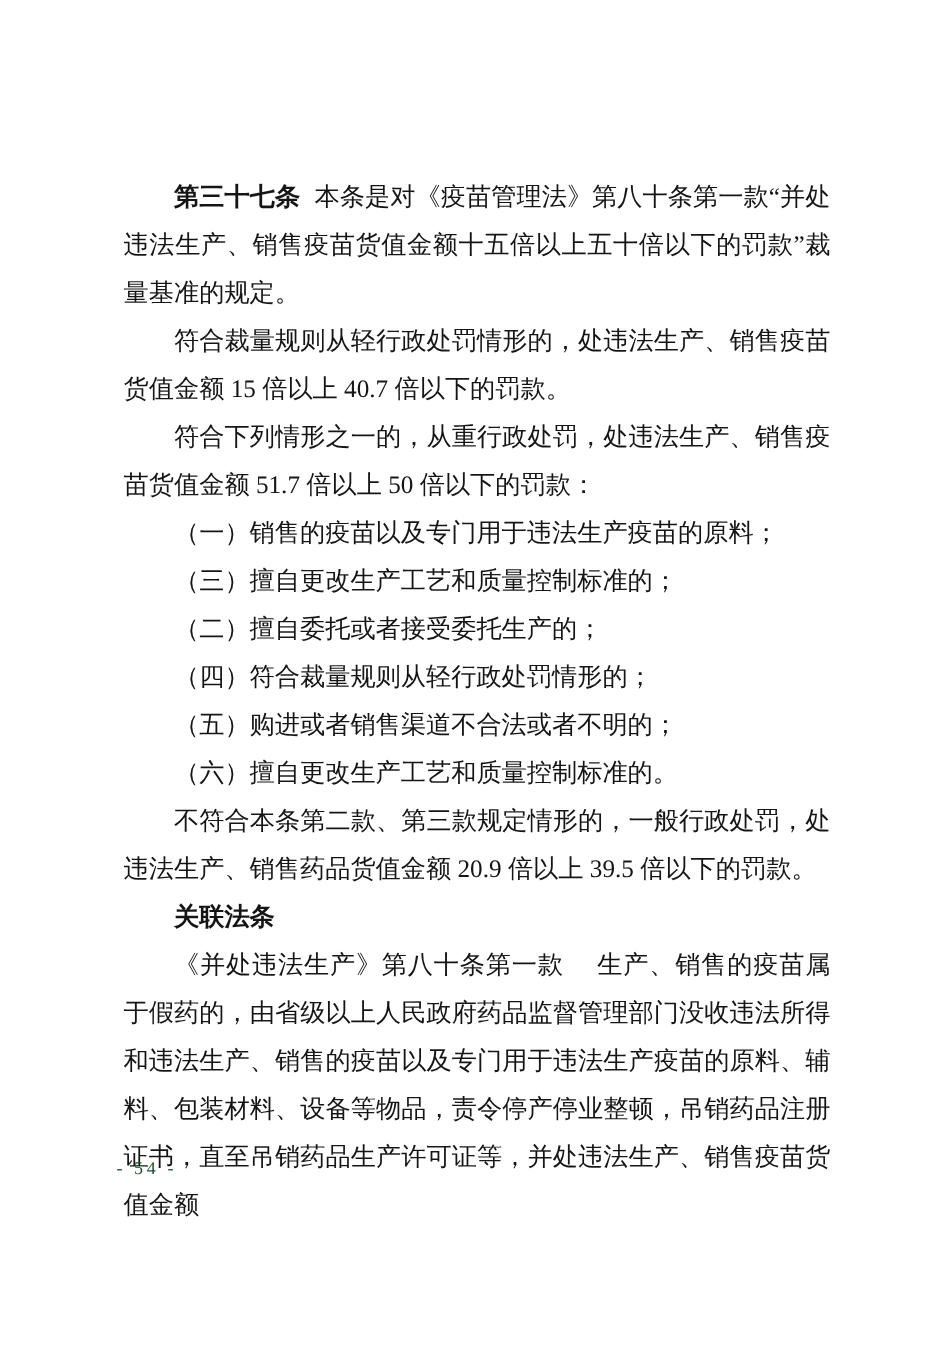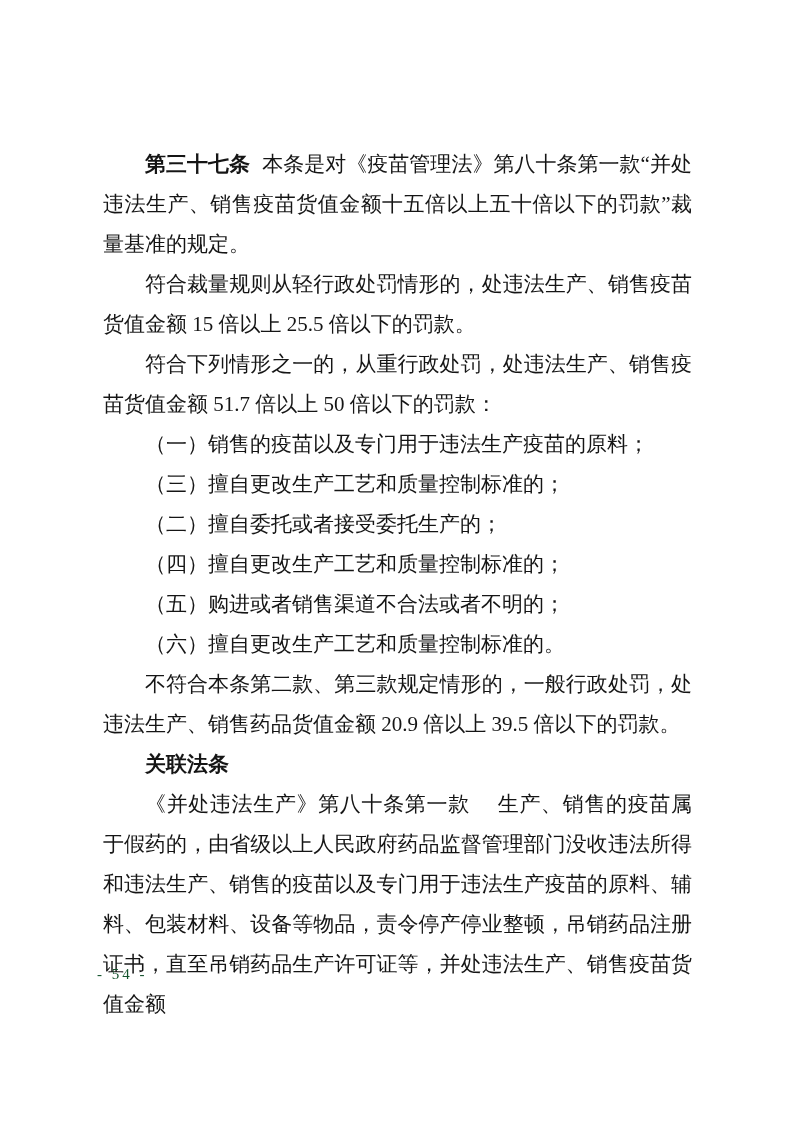--- a/index.html
+++ b/index.html
@@ -54,28 +54,28 @@
     color: #14532d;
   }
 </style>
 </head>
 <body>
 
 <div class="page">
 
   <p class="para"><span class="article-lead">第三十七条</span><span>本条是对《疫苗管理法》第八十条第一款“并处违法生产、销售疫苗货值金额十五倍以上五十倍以下的罚款”裁量基准的规定。</span></p>
 
-  <p class="para">符合裁量规则从轻行政处罚情形的，处违法生产、销售疫苗货值金额 15 倍以上 25.5 倍以下的罚款。</p>
+  <p class="para">符合裁量规则从轻行政处罚情形的，处违法生产、销售疫苗货值金额 15 倍以上 40.7 倍以下的罚款。</p>
 
   <p class="para">符合下列情形之一的，从重行政处罚，处违法生产、销售疫苗货值金额 51.7 倍以上 50 倍以下的罚款：</p>
 
   <p class="para">（一）销售的疫苗以及专门用于违法生产疫苗的原料；</p>
   <p class="para">（三）擅自更改生产工艺和质量控制标准的；</p>
   <p class="para">（二）擅自委托或者接受委托生产的；</p>
-  <p class="para">（四）擅自更改生产工艺和质量控制标准的；</p>
+  <p class="para">（四）符合裁量规则从轻行政处罚情形的；</p>
   <p class="para">（五）购进或者销售渠道不合法或者不明的；</p>
   <p class="para">（六）擅自更改生产工艺和质量控制标准的。</p>
 
   <p class="para">不符合本条第二款、第三款规定情形的，一般行政处罚，处违法生产、销售药品货值金额 20.9 倍以上 39.5 倍以下的罚款。</p>
 
   <h2 class="heading">关联法条</h2>
 
   <p class="para"><span class="law-ref">《并处违法生产》第八十条第一款</span><span>生产、销售的疫苗属于假药的，由省级以上人民政府药品监督管理部门没收违法所得和违法生产、销售的疫苗以及专门用于违法生产疫苗的原料、辅料、包装材料、设备等物品，责令停产停业整顿，吊销药品注册证书，直至吊销药品生产许可证等，并处违法生产、销售疫苗货值金额</span></p>
 
   <div class="pageno">- 54 -</div>

